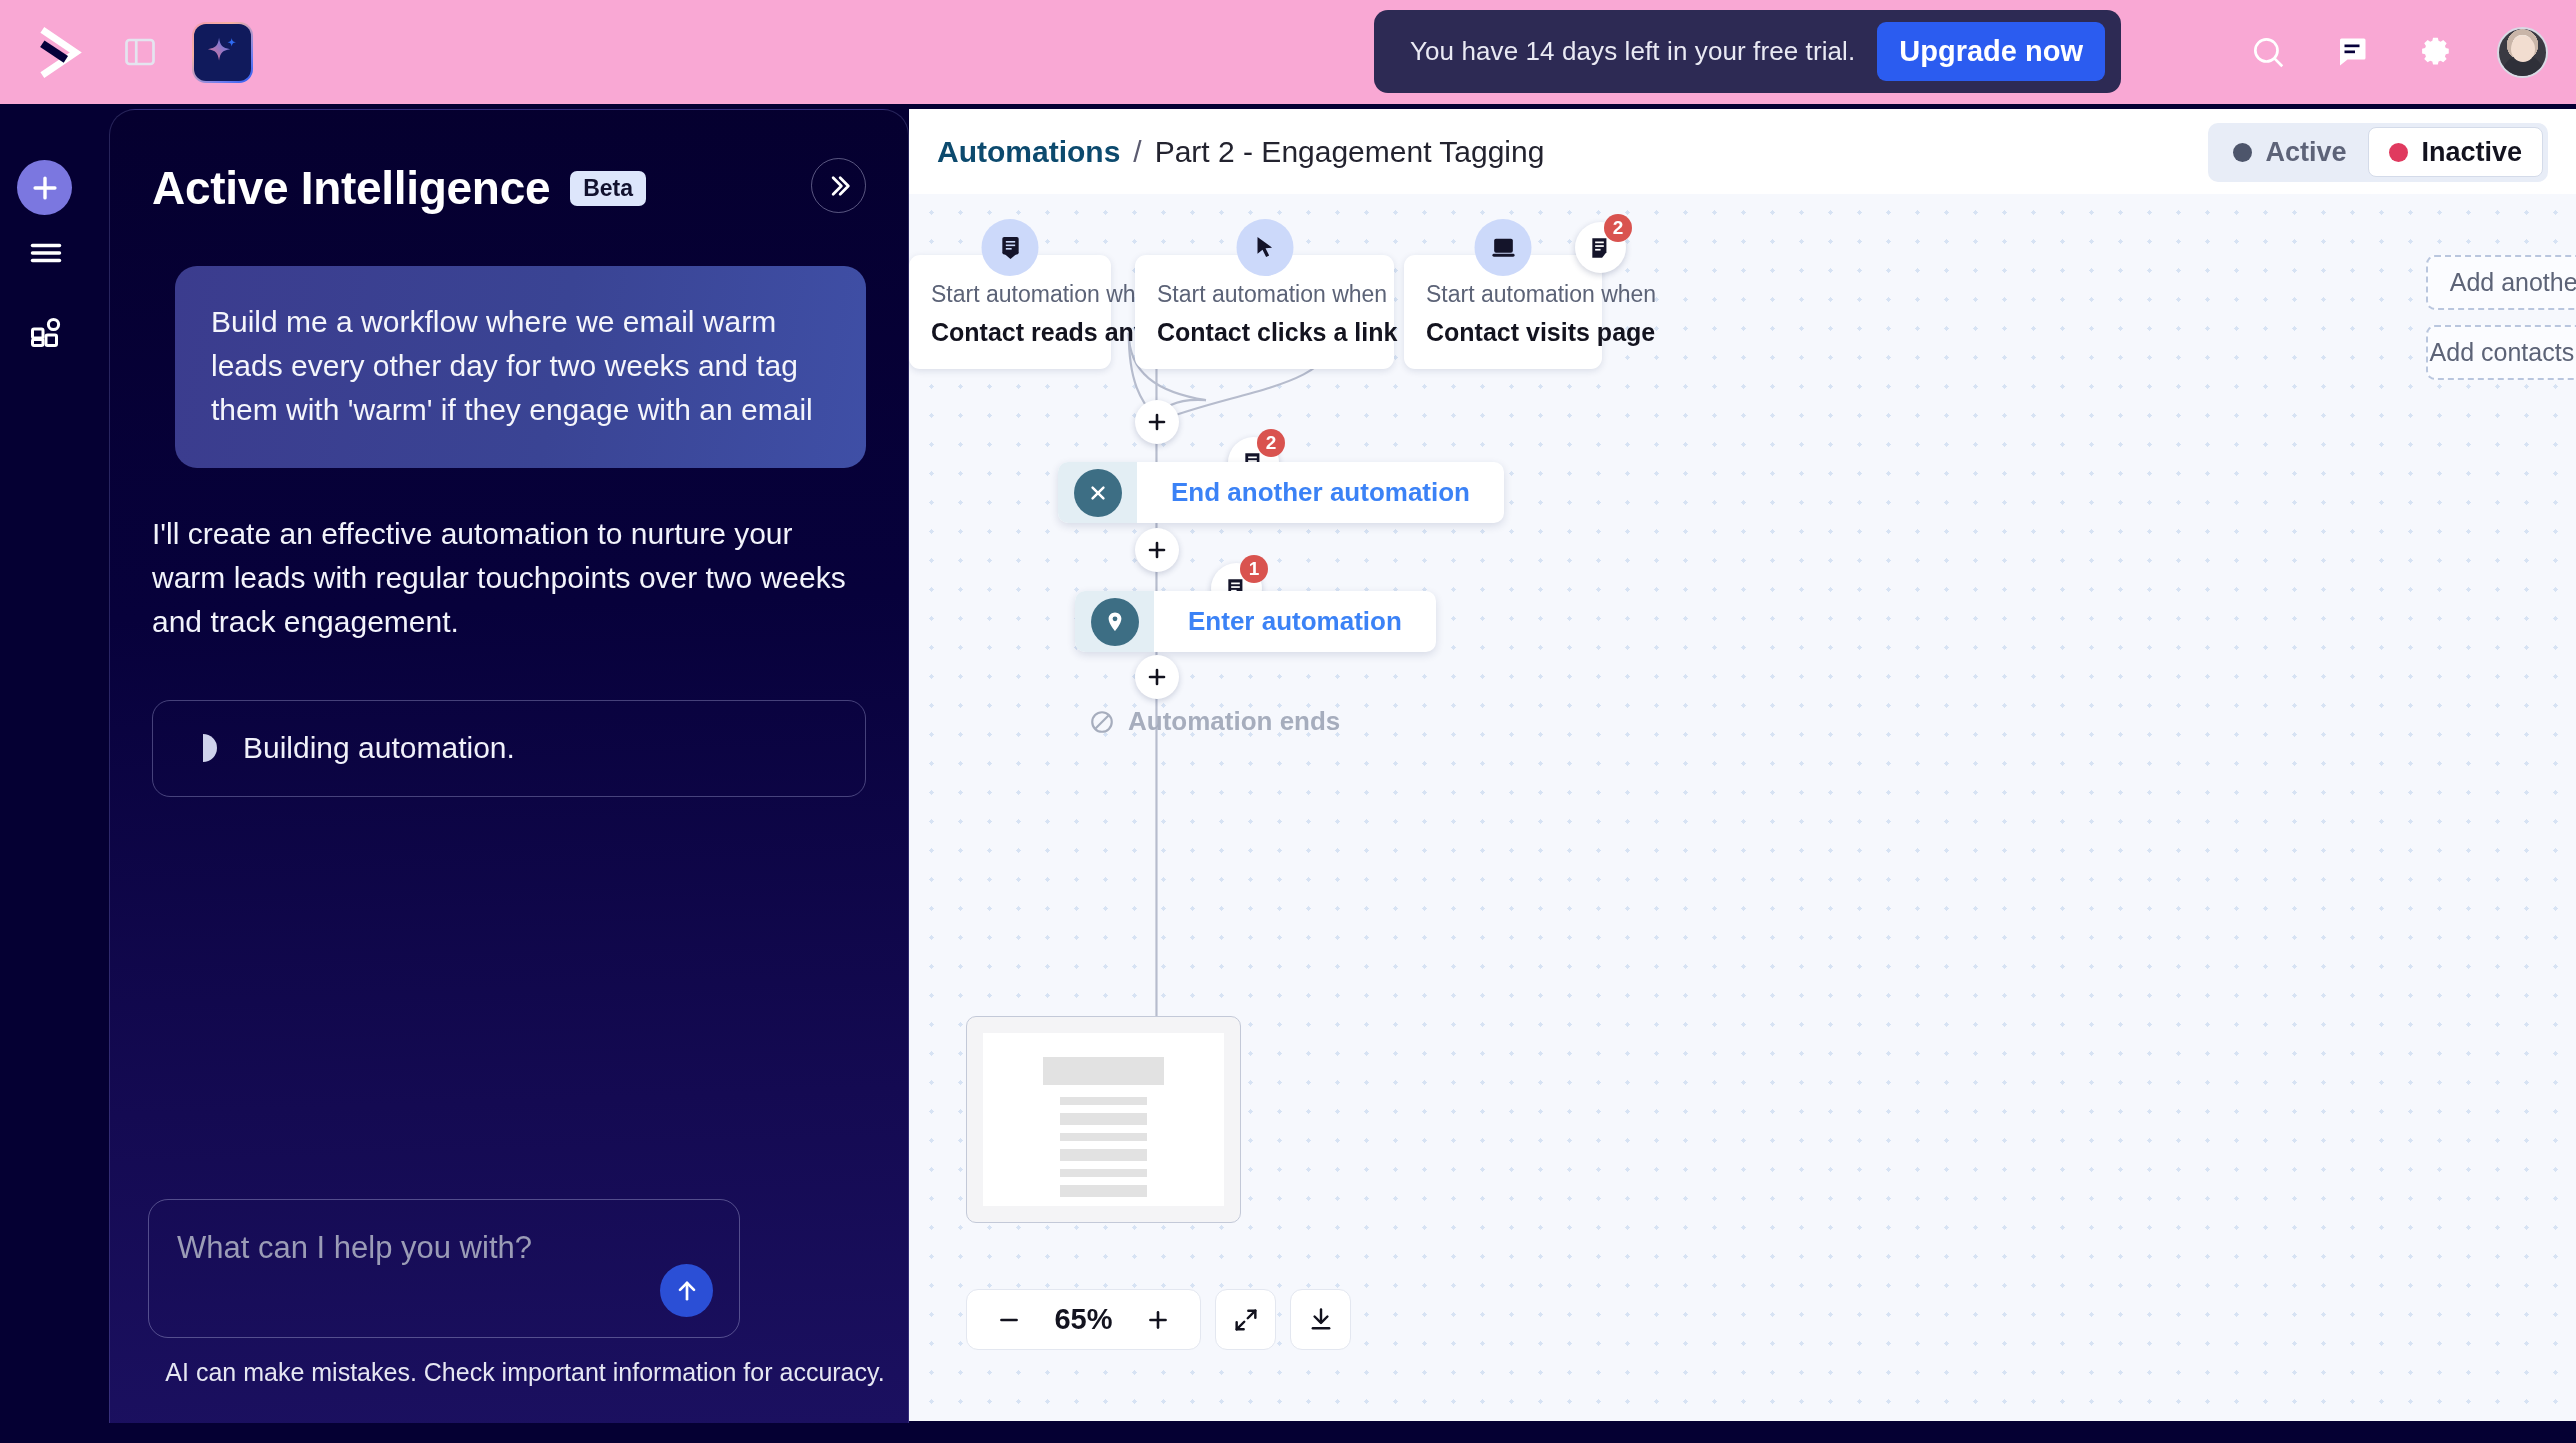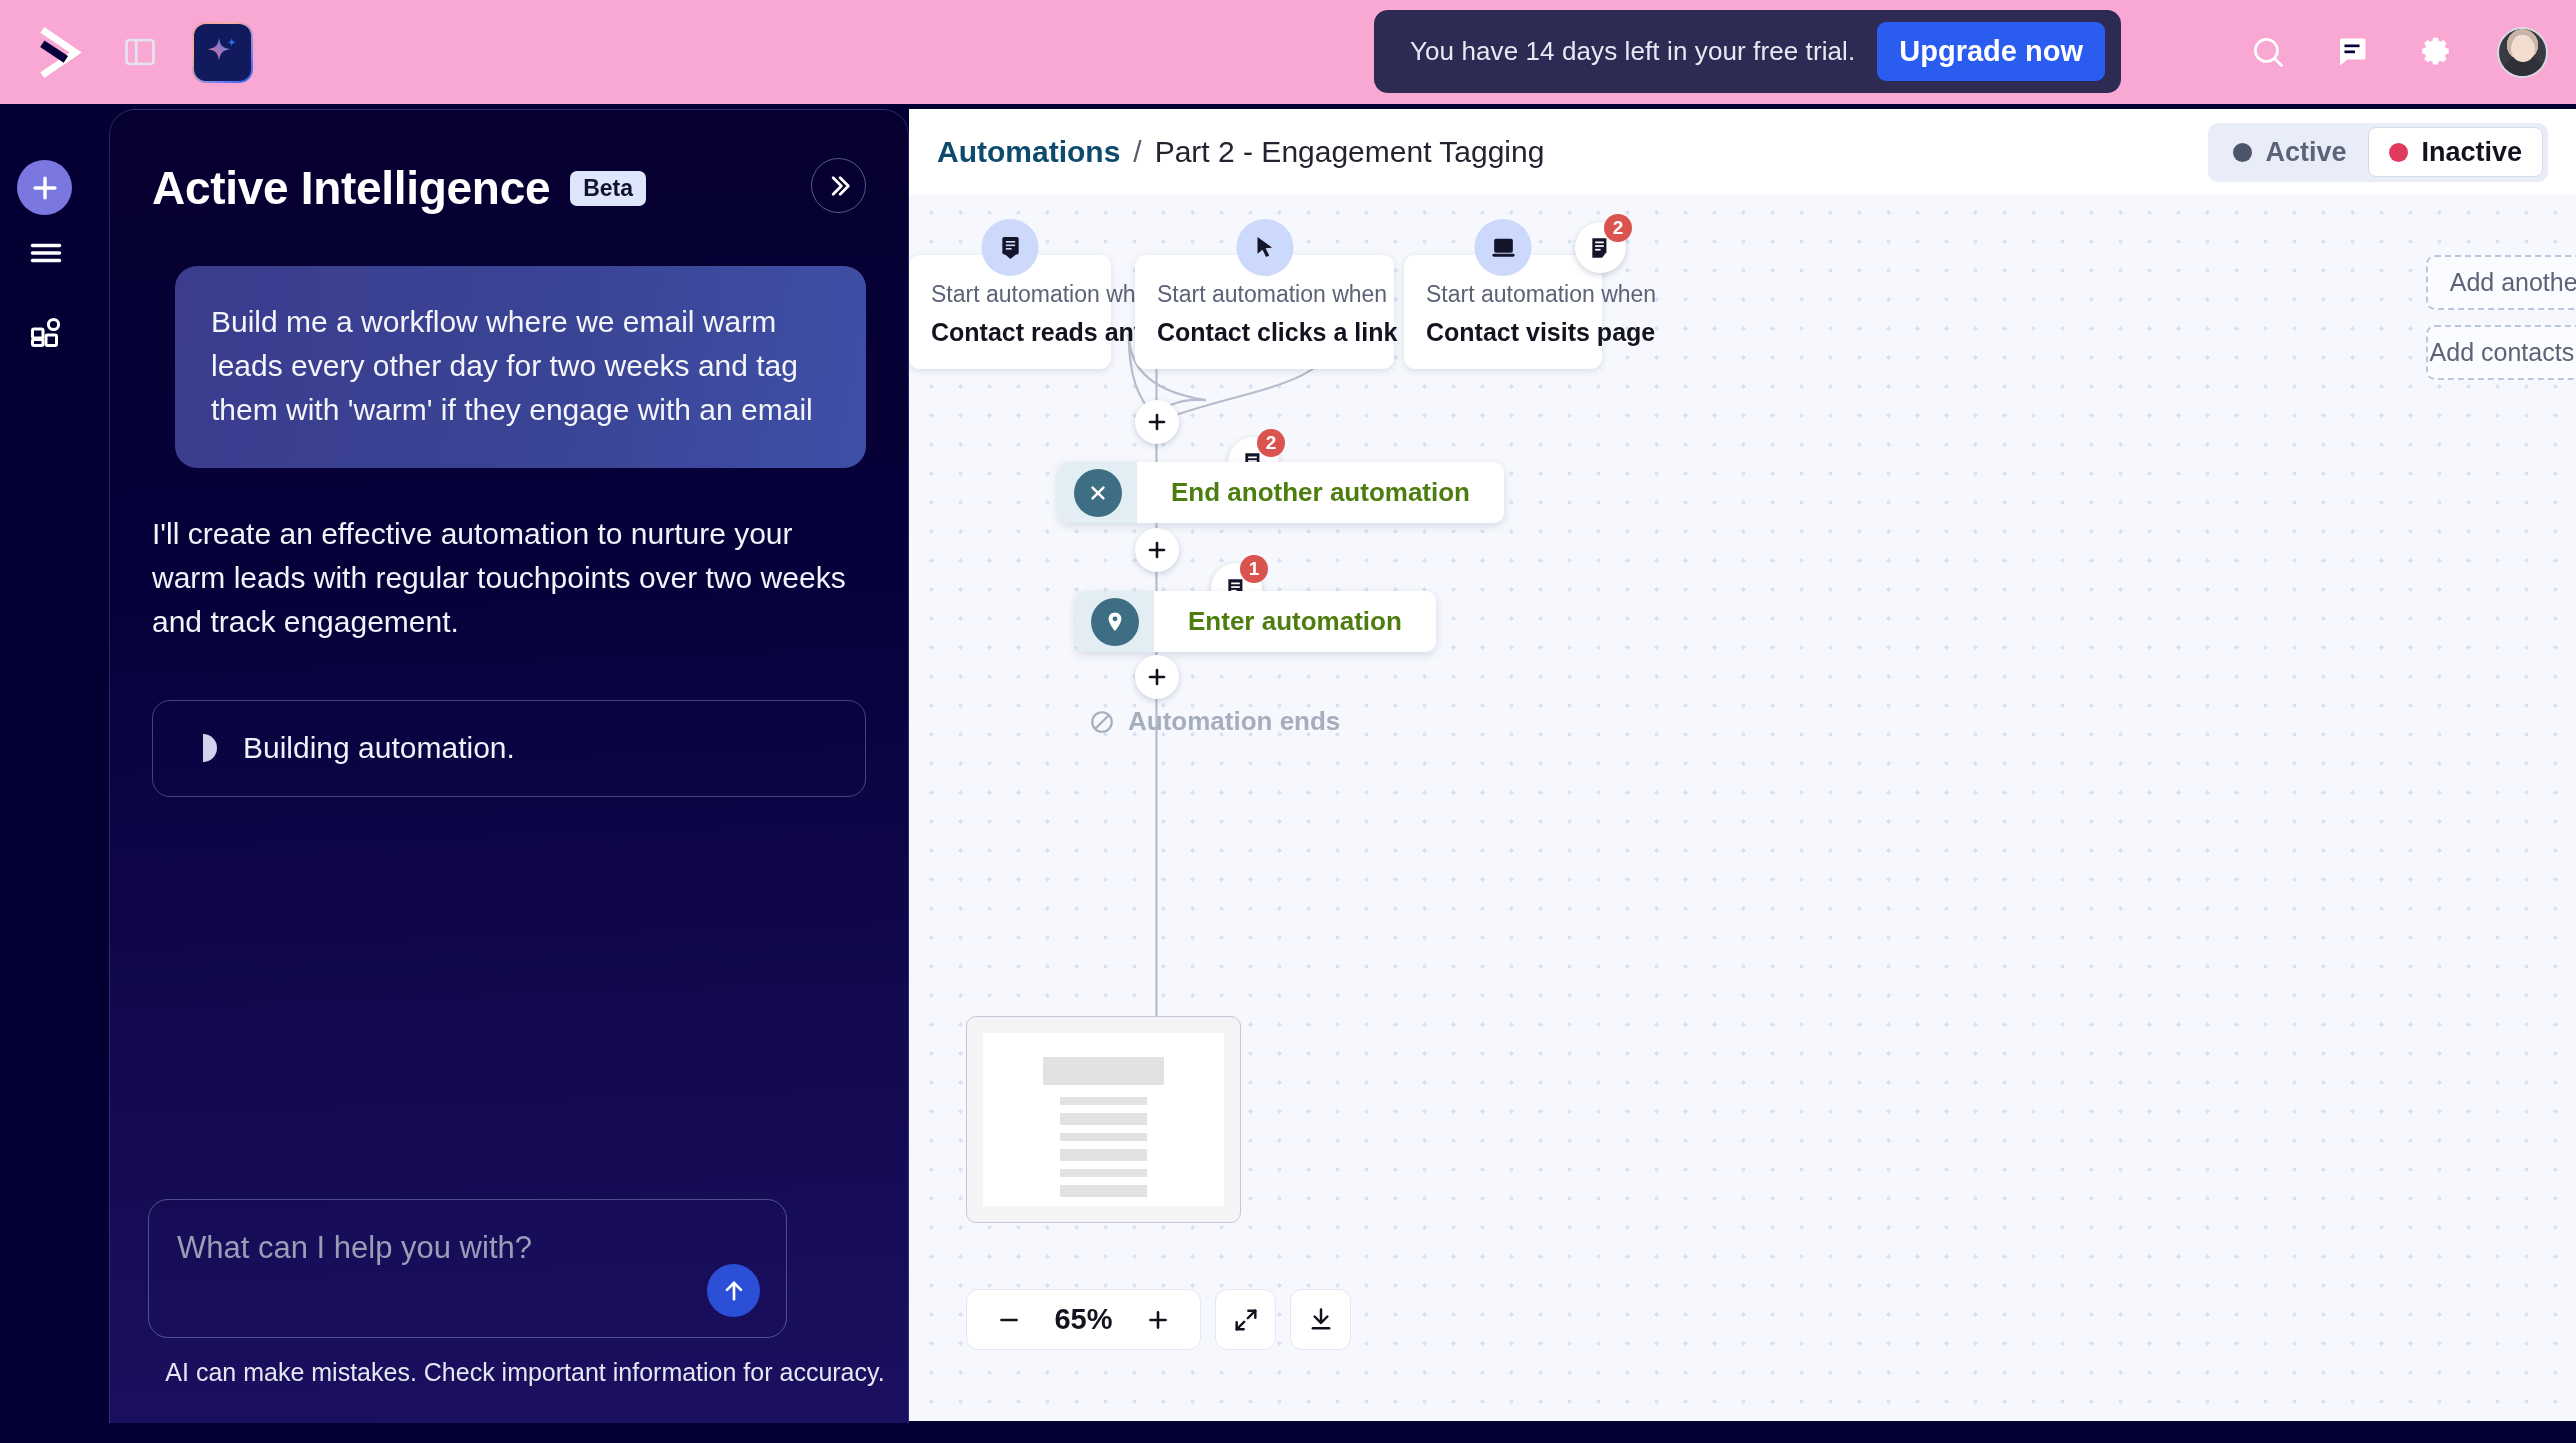--- a/index.html
+++ b/index.html
@@ -86,21 +86,21 @@
   .assistant-text { margin: 44px 42px 0 42px; color:#f2f3fb; font-size:30px; line-height:1.47; }
   .status-card {
     margin: 55px 42px 0 42px; border: 1.6px solid rgba(160,160,210,.40);
     border-radius: 18px; height: 97px; display:flex; align-items:center; gap: 26px; padding-left: 36px;
   }
   .status-card .label { color:#f0f1fa; font-size:30px; }
   .spinner { width:28px; height:28px; border-radius:50%;
     background: conic-gradient(from 0deg, #cfd3ec 0deg 180deg, rgba(255,255,255,0) 180deg 360deg); }
 
   .composer {
-    position:absolute; left:38px; bottom:85px; width:639px; height:139px;
+    position:absolute; left:38px; bottom:85px; width:592px; height:139px;
     border:1.6px solid rgba(170,170,215,.42); border-radius:20px;
   }
   .composer .ph { position:absolute; left:28px; top:30px; color:#9b9cb6; font-size:31px; }
   .send-btn { position:absolute; right:26px; bottom:20px; width:53px; height:53px; border-radius:50%;
     background:#2b4fd6; display:flex; align-items:center; justify-content:center; cursor:pointer;}
   .disclaimer { position:absolute; left:0; right:0; bottom:36px; text-align:center;
     color:#e6e7f2; font-size:25px;padding-left:32px; }
 
   
   .canvas {
@@ -162,21 +162,21 @@
   }
 
   .action-node {
     position:absolute; display:flex; align-items:stretch; border-radius:10px; overflow:hidden;
     box-shadow:0 3px 9px rgba(30,45,90,.14); background:#fff; z-index:3;
   }
   .action-node .ico-wrap { width:79px; background:#e3eef4; display:flex; align-items:center; justify-content:center; }
   .action-node .circ { width:48px; height:48px; border-radius:50%; background:#3d6e84;
     display:flex; align-items:center; justify-content:center; }
   .action-node .body { display:flex; align-items:center; padding: 0 34px; height:61px;
-    color:#4d7c0f; font-size:26px; font-weight:700; white-space:nowrap; }
+    color:#3b82f6; font-size:26px; font-weight:700; white-space:nowrap; }
 
   .dashed-btn {
     position:absolute; border:2px dashed #b9c6de; border-radius:9px; background:#fbfcff;
     height:55px; display:flex; align-items:center; justify-content:center;
     color:#5c6377; font-size:25px; padding:0 30px; white-space:nowrap; cursor:pointer;
   }
 
   .ends-row { position:absolute; display:flex; align-items:center; gap:13px; color:#a6adbd; font-size:26px; font-weight:700; }
 
   

